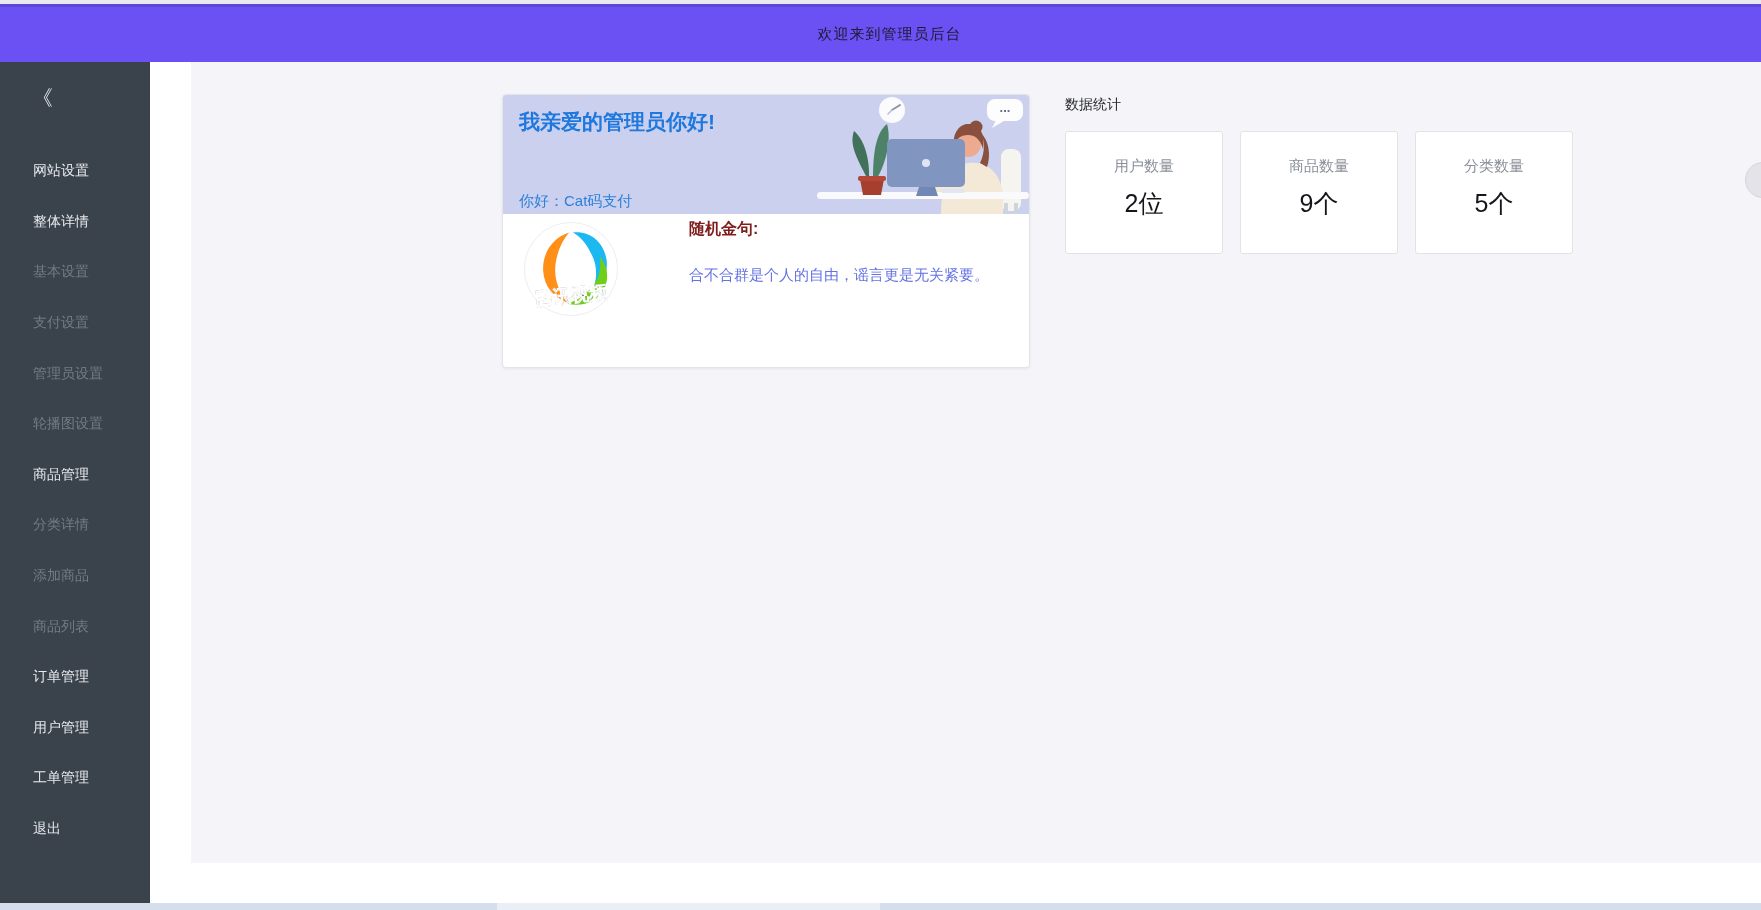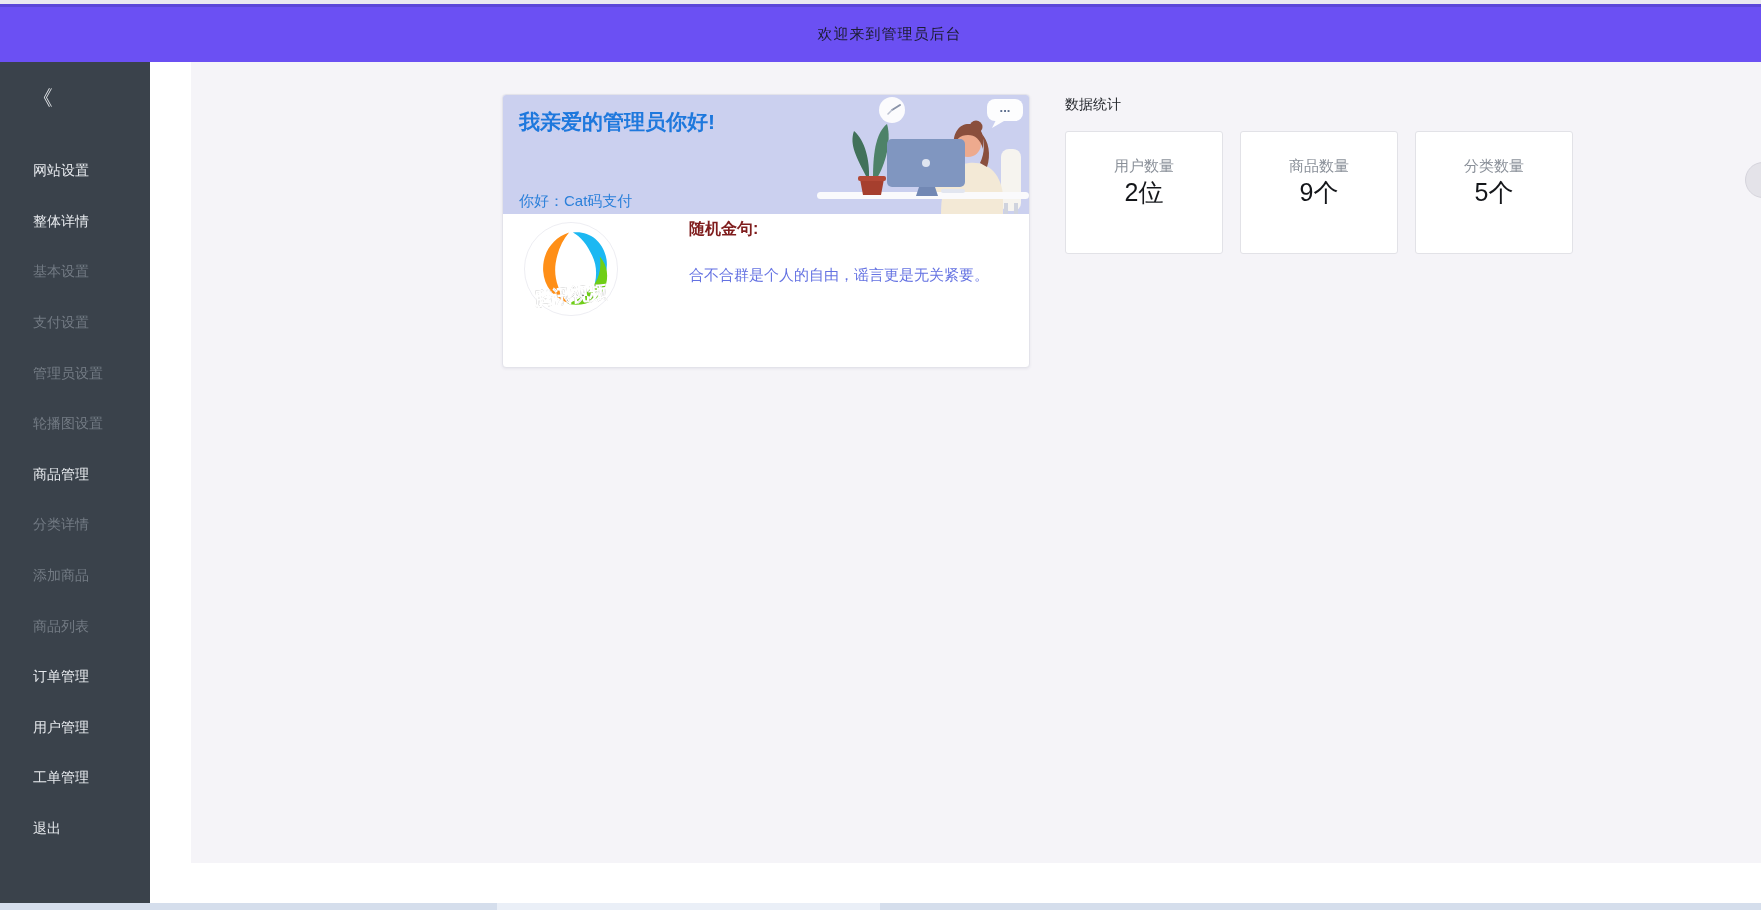--- a/index.html
+++ b/index.html
@@ -34,21 +34,21 @@
   .quote-label { position:absolute; left:186px; top:5px; font-size:16px; font-weight:bold; color:#7f1d1d; }
   .quote-text { position:absolute; left:186px; top:49px; width:305px; font-size:15px;
                 color:#6472e2; line-height:1.55; }
 
   .stats { position:absolute; left:874px; top:34px; width:545px; }
   .stats-heading { font-size:14px; color:#26292e; }
   .stats-grid { margin-top:17px; width:512px; display:flex; flex-wrap:wrap; gap:21px 17px; }
   .stat-card { width:158px; height:123px; background:#ffffff; border:1px solid #e2e2e7;
                border-radius:3px; text-align:center; }
   .stat-label { margin-top:25px; font-size:15px; color:#8a9099; }
-  .stat-value { font-size:25px; font-weight:500; color:#14161a; }
+  .stat-value { margin-top:11px; font-size:25px; font-weight:500; color:#14161a; }
 
   .edge-widget { position:absolute; right:-20px; top:162px; width:36px; height:36px;
                  border-radius:50%; background:#e4e3e9; border:1px solid #d5d4dc; cursor:pointer; }
 
   .hscrollbar { position:absolute; left:0; bottom:0; width:1761px; height:7px; background:#d5deec; }
   .hscrollbar-thumb { position:absolute; left:497px; top:0; width:383px; height:7px; background:#eaeff7; cursor:grab; }
 </style>
 </head>
 <body>
 

